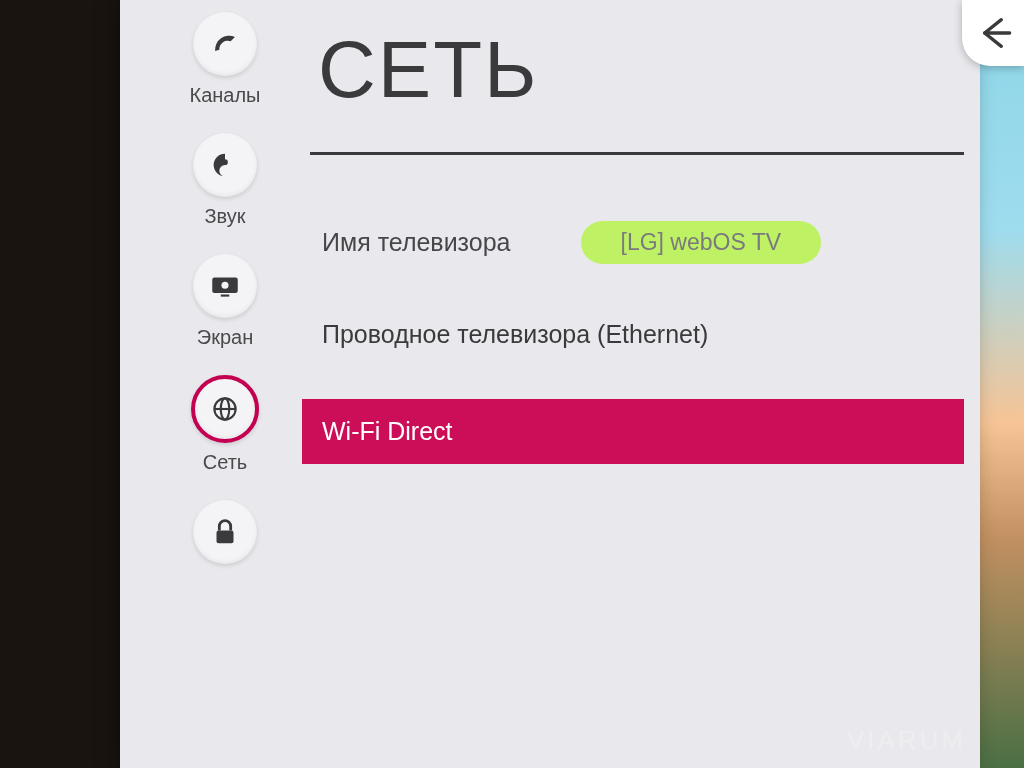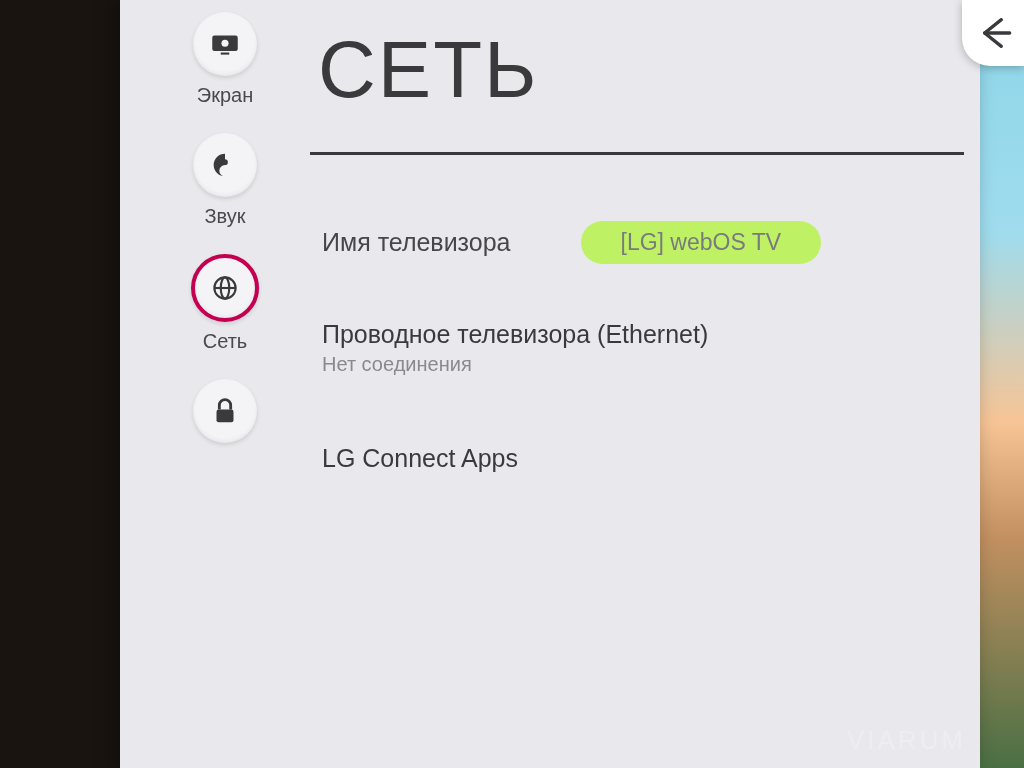--- a/index.html
+++ b/index.html
@@ -113,41 +113,49 @@
   <svg viewBox="0 0 48 48">
     <path d="M34 8 L14 24 L34 40" stroke="#3a3a3c" stroke-width="4" fill="none" stroke-linecap="round" stroke-linejoin="round"></path>
     <line x1="14" y1="24" x2="44" y2="24" stroke="#3a3a3c" stroke-width="4" stroke-linecap="round"></line>
   </svg>
 </div>
 
 <div class="panel"></div>
 
 <div class="sidebar">
 
+  <div class="sidebar-item">
+    <div class="sidebar-icon">
+      <svg viewBox="0 0 48 48">
+          <path d="M10 34 a20 20 0 0 1 28 -20 l-6 6 a12 12 0 0 0 -16 12 z M30 18 l8 -8 M36 10 l4 4"></path>
+        </svg>
+    </div>
+    <div class="sidebar-label">Каналы</div>
+  </div>
+
+  <div class="sidebar-item">
+    <div class="sidebar-icon">
+      <svg viewBox="0 0 48 48">
+          <path d="M24 8 a16 16 0 0 0 0 32 a8 8 0 0 1 0 -16 a4 4 0 0 0 0 -8 z"></path>
+        </svg>
+    </div>
+    <div class="sidebar-label">Звук</div>
+  </div>
 
   <div class="sidebar-item">
     <div class="sidebar-icon">
       <svg viewBox="0 0 48 48">
           <rect x="6" y="12" width="36" height="22" rx="3" fill="#3a3a3c"></rect>
           <circle cx="24" cy="23" r="5" fill="#f4f4f6"></circle>
           <rect x="18" y="36" width="12" height="3" fill="#3a3a3c"></rect>
         </svg>
     </div>
     <div class="sidebar-label">Экран</div>
   </div>
 
-  <div class="sidebar-item">
-    <div class="sidebar-icon">
-      <svg viewBox="0 0 48 48">
-          <path d="M24 8 a16 16 0 0 0 0 32 a8 8 0 0 1 0 -16 a4 4 0 0 0 0 -8 z"></path>
-        </svg>
-    </div>
-    <div class="sidebar-label">Звук</div>
-  </div>
-
   <div class="sidebar-item active">
     <div class="sidebar-icon">
       <svg viewBox="0 0 48 48">
           <circle cx="24" cy="24" r="15" fill="none" stroke="#3a3a3c" stroke-width="3"></circle>
           <ellipse cx="24" cy="24" rx="6" ry="15" fill="none" stroke="#3a3a3c" stroke-width="3"></ellipse>
           <line x1="9" y1="24" x2="39" y2="24" stroke="#3a3a3c" stroke-width="3"></line>
         </svg>
     </div>
     <div class="sidebar-label">Сеть</div>
   </div>
@@ -171,31 +179,30 @@
 
     <div class="setting-row tvname">
       <span class="tvname-label">Имя телевизора</span>
       <span class="tvname-pill">[LG] webOS TV</span>
     </div>
 
     <div class="gap-md"></div>
 
     <div class="setting-row two-line">
       <div class="l1">Проводное телевизора (Ethernet)</div>
-      <div class="l2">Нет соединения</div>
     </div>
 
     <div class="gap-sm"></div>
 
 
     <div class="gap-sm"></div>
 
-
-    <div class="setting-row single">
-      <span>LG Connect Apps</span>
-    </div>
+    <div class="setting-row single selected">
+      <span>Wi-Fi Direct</span>
+    </div>
+
 
   </div>
 </div>
 
 <div class="watermark">
   <span>VIARUM</span>
 </div>
 
 </body></html>

